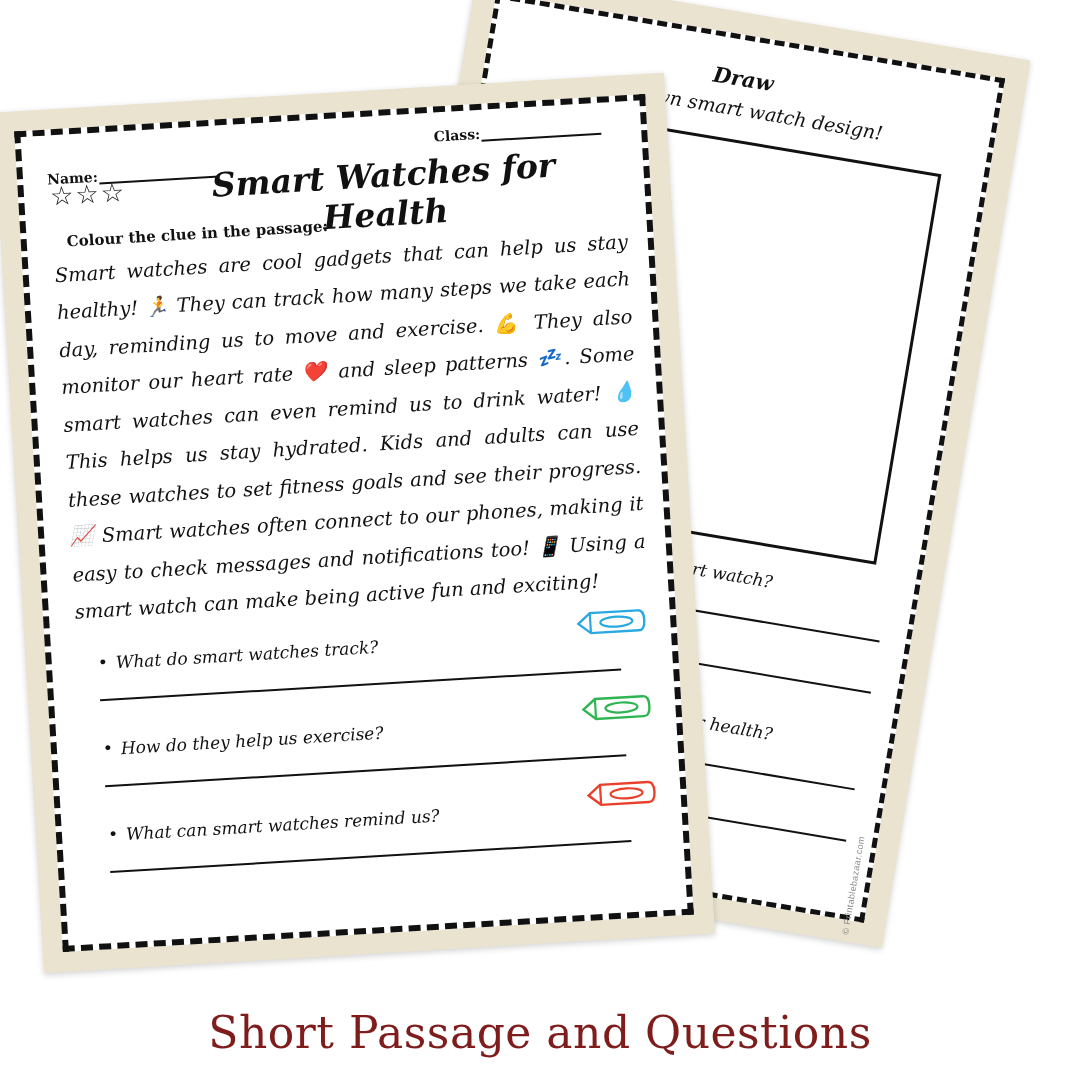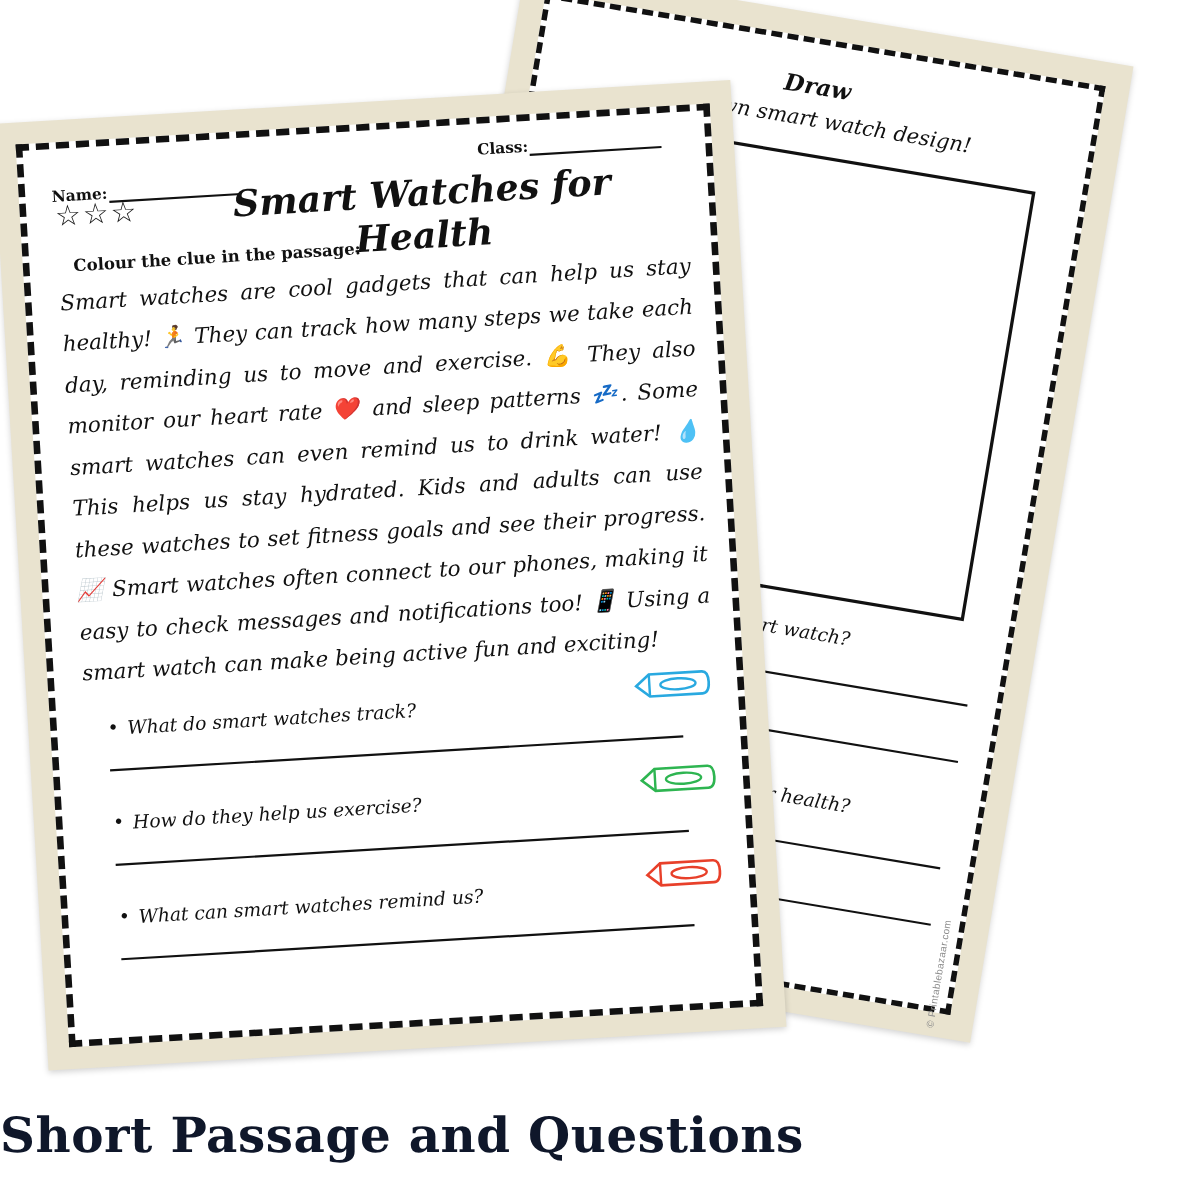--- a/index.html
+++ b/index.html
@@ -241,25 +241,25 @@
     height: 26px;
   }
   .crayon svg { display: block; }
 
   
   #caption {
     position: absolute;
     left: 0;
     right: 0;
     bottom: 22px;
-    text-align: left;
-    font-family: "DejaVu Serif", serif;
-    font-weight: bold;
+    text-align: center;
+    font-family: "DejaVu Serif", serif;
+    font-weight: normal;
     font-size: 44px;
-    color: #0f172a;
+    color: #7f1d1d;
     letter-spacing: 0.5px;
   }
 </style>
 </head>
 <body>
 
 <div id="stage">
 
   <div class="sheet" id="sheet-back">
     <div class="sheet-inner">

